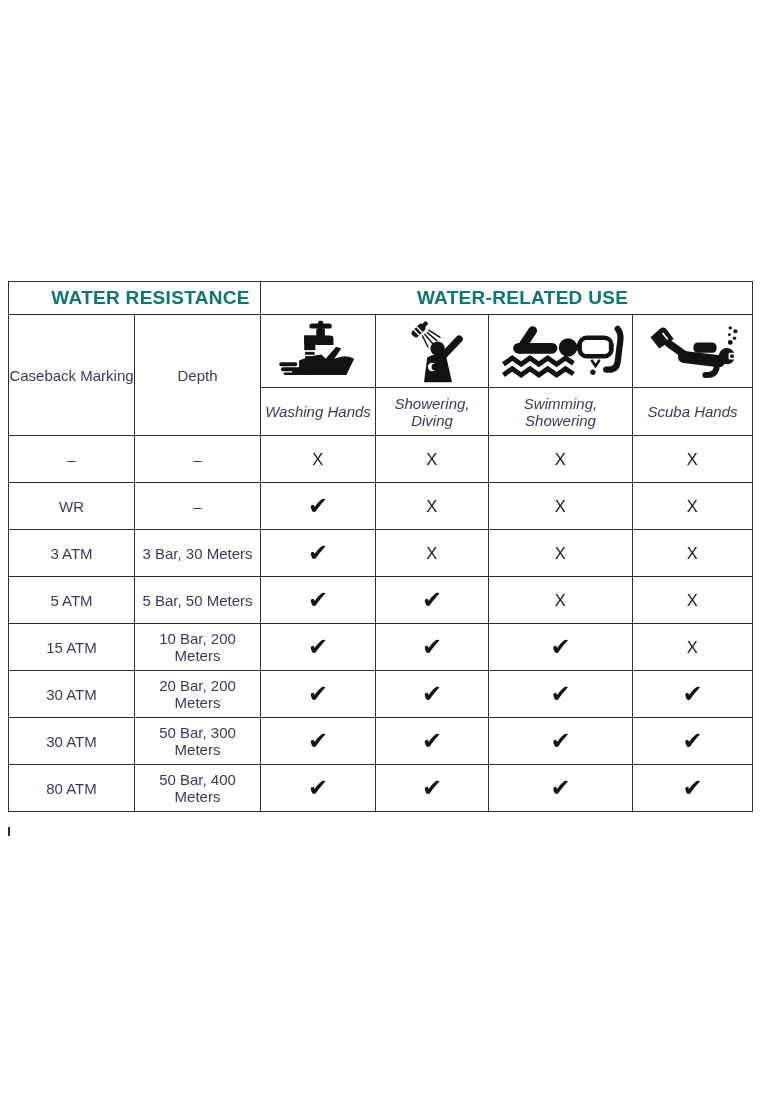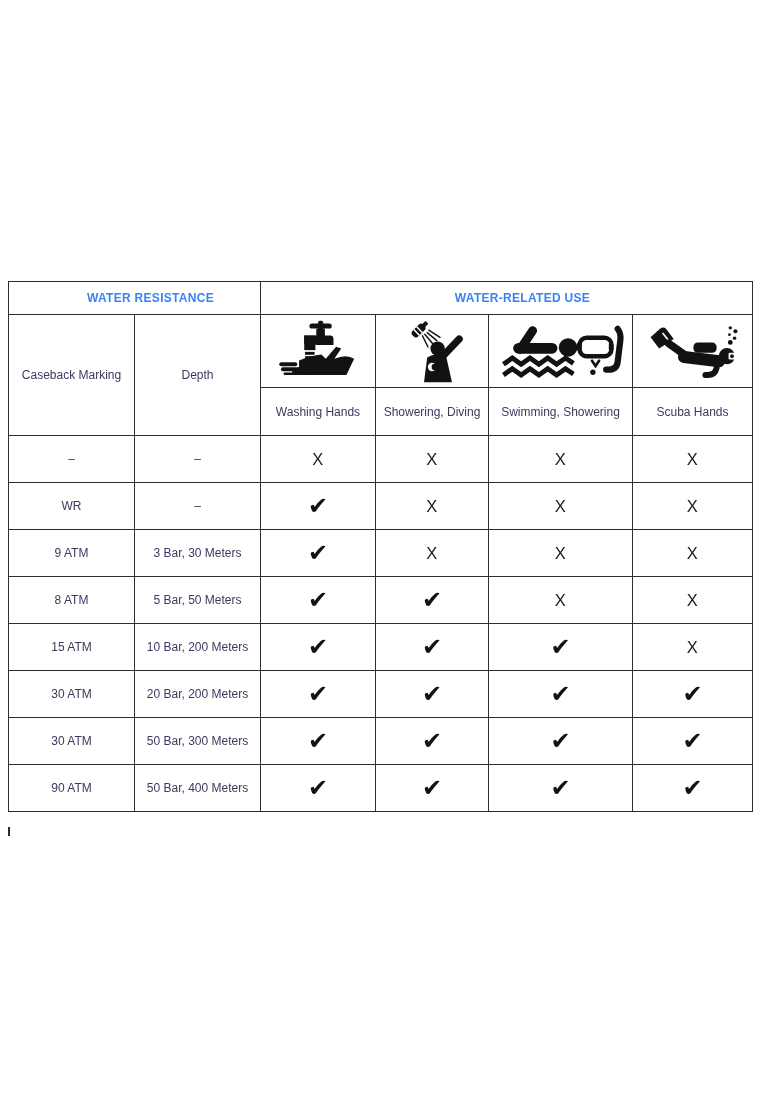--- a/index.html
+++ b/index.html
@@ -8,25 +8,25 @@
     font-family:"Liberation Sans","DejaVu Sans",sans-serif;overflow:hidden;
   }
   .wr-table{
     position:absolute;left:8px;top:281px;width:744px;
     border-collapse:collapse;table-layout:fixed;
   }
   .wr-table th,.wr-table td{
     border:1.5px solid #2c2c34;text-align:center;vertical-align:middle;
     padding:0;overflow:hidden;background:#ffffff;
   }
-  .r-group th{height:32px;font-size:12px;font-weight:bold;letter-spacing:.3px;color:#3b82f6;padding-left:32px;}
+  .r-group th{height:32px;font-size:19px;font-weight:bold;letter-spacing:.3px;color:#0f766e;padding-left:32px;}
   .r-icons td{height:72px;}
-  .r-labels td{height:47px;}
+  .r-labels td{height:47px;font-style:italic;}
   .r-data td{height:46px;}
-  .sub-label,.cell-text{font-size:12px;color:#3a3a5e;}
+  .sub-label,.cell-text{font-size:15px;color:#3a3a5e;}
   .mark-check{font-size:24px;color:#121212;font-family:"DejaVu Sans",sans-serif;}
   .mark-x{font-size:16.5px;color:#1b1b1b;font-weight:400;letter-spacing:.5px;}
   .icon-cell svg{display:block;margin:0 auto;}
   .stub{position:absolute;left:8px;top:827px;width:2px;height:9px;background:#2c2c34;}
 </style>
 </head>
 <body>
 
 <div class="stage">
 
@@ -146,30 +146,30 @@
     <tr class="r-data">
       <td class="cell-text">WR</td>
       <td class="cell-text">–</td>
       <td class="mark-check">✔</td>
       <td class="mark-x">X</td>
       <td class="mark-x">X</td>
       <td class="mark-x">X</td>
     </tr>
 
     <tr class="r-data">
-      <td class="cell-text">9 ATM</td>
+      <td class="cell-text">3 ATM</td>
       <td class="cell-text">3 Bar, 30 Meters</td>
       <td class="mark-check">✔</td>
       <td class="mark-x">X</td>
       <td class="mark-x">X</td>
       <td class="mark-x">X</td>
     </tr>
 
     <tr class="r-data">
-      <td class="cell-text">8 ATM</td>
+      <td class="cell-text">5 ATM</td>
       <td class="cell-text">5 Bar, 50 Meters</td>
       <td class="mark-check">✔</td>
       <td class="mark-check">✔</td>
       <td class="mark-x">X</td>
       <td class="mark-x">X</td>
     </tr>
 
     <tr class="r-data">
       <td class="cell-text">15 ATM</td>
       <td class="cell-text">10 Bar, 200 Meters</td>
@@ -191,21 +191,21 @@
     <tr class="r-data">
       <td class="cell-text">30 ATM</td>
       <td class="cell-text">50 Bar, 300 Meters</td>
       <td class="mark-check">✔</td>
       <td class="mark-check">✔</td>
       <td class="mark-check">✔</td>
       <td class="mark-check">✔</td>
     </tr>
 
     <tr class="r-data">
-      <td class="cell-text">90 ATM</td>
+      <td class="cell-text">80 ATM</td>
       <td class="cell-text">50 Bar, 400 Meters</td>
       <td class="mark-check">✔</td>
       <td class="mark-check">✔</td>
       <td class="mark-check">✔</td>
       <td class="mark-check">✔</td>
     </tr>
 
   </tbody>
     </table>
 

